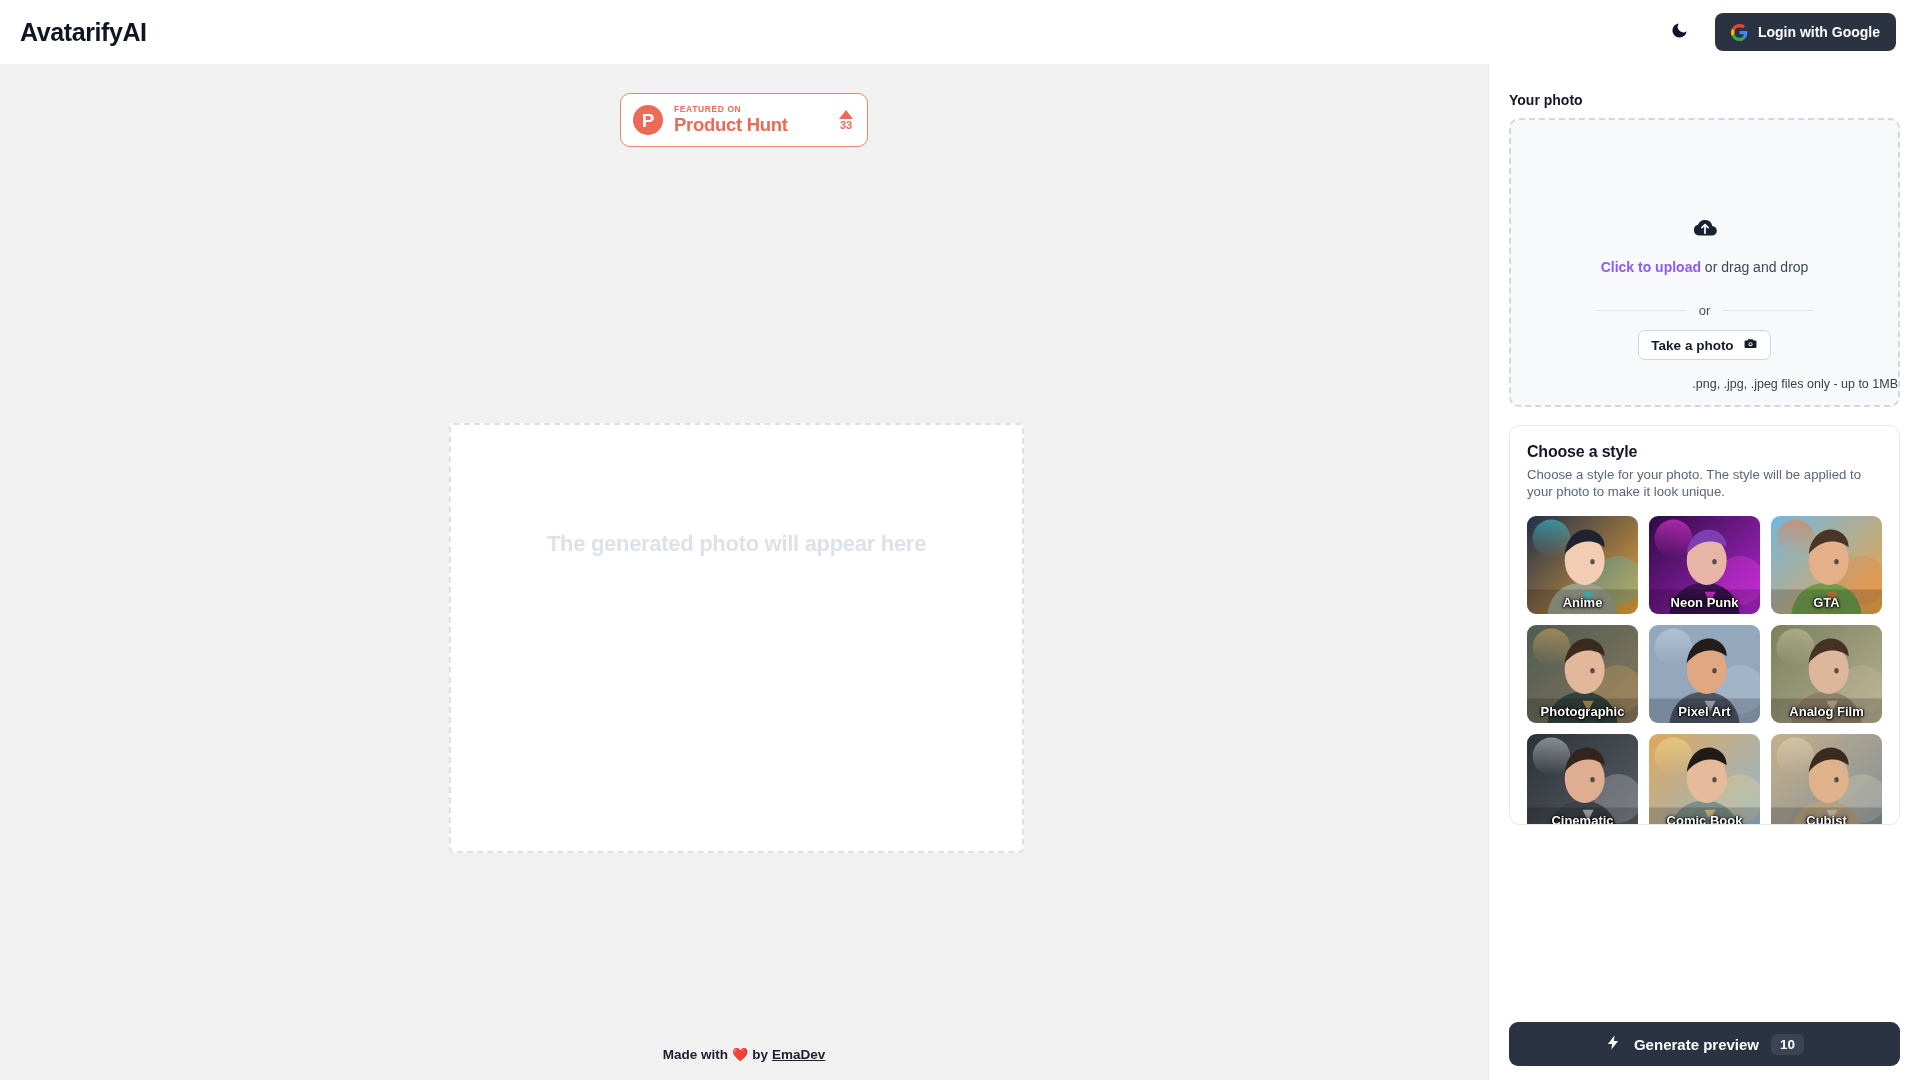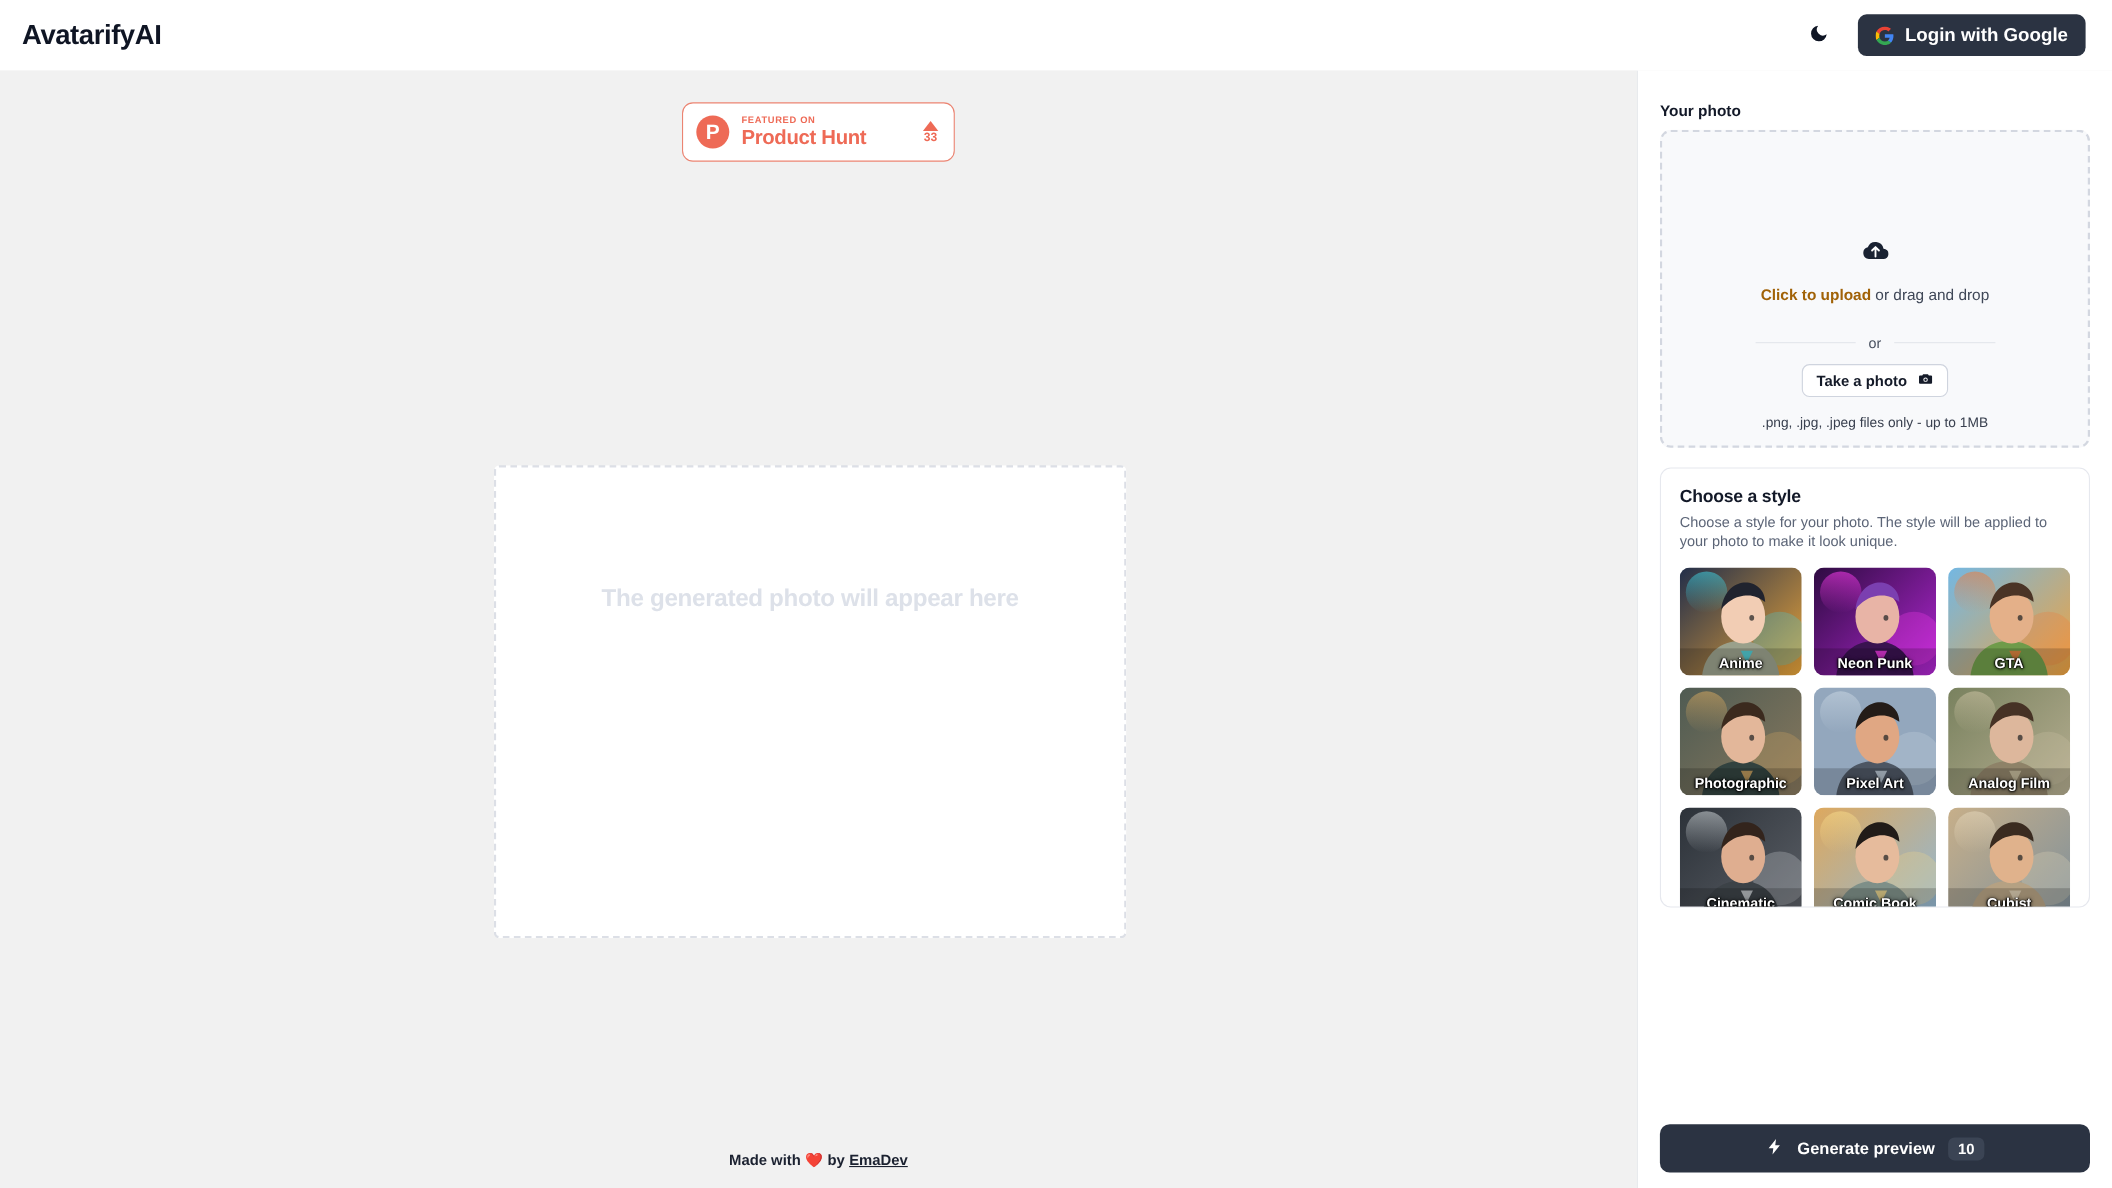--- a/index.html
+++ b/index.html
@@ -61,21 +61,21 @@
   .login-btn {
     display: flex;
     align-items: center;
     gap: 10px;
     background: #2b3342;
     color: #ffffff;
     border: none;
     border-radius: 8px;
     height: 38px;
     padding: 0 16px;
-    font-size: 17px;
+    font-size: 14px;
     font-weight: bold;
     font-family: "Liberation Sans", sans-serif;
     cursor: pointer;
   }
 
   .g-logo { width: 17px; height: 17px; display: block; }
 
   
   .body {
     flex: 1 1 auto;
@@ -231,21 +231,21 @@
     position: relative;
     padding-top: 96px;
   }
 
   .upload-icon { margin-bottom: 15px; }
 
   .dz-main {
     font-size: 14px;
     color: #3f4757;
   }
-  .dz-main b { color: #a16207; }
+  .dz-main b { color: #8b5cf6; }
 
   .dz-or-row {
     display: flex;
     align-items: center;
     gap: 12px;
     margin-top: 28px;
     width: 218px;
   }
   .dz-rule { flex: 1 1 auto; height: 1px; background: #e3e6ec; }
   .dz-or { font-size: 13px; color: #48505f; }
@@ -265,21 +265,21 @@
     color: #141a28;
     font-family: "Liberation Sans", sans-serif;
     cursor: pointer;
   }
 
   .dz-hint {
     position: absolute;
     bottom: 14px;
     left: 0;
     width: 100%;
-    text-align: center;
+    text-align: right;
     font-size: 12.5px;
     color: #39404f;
   }
 
   .style-card {
     margin-top: 18px;
     border: 1px solid #e6e8ee;
     border-radius: 10px;
     padding: 17px 17px 0 17px;
     height: 400px;

